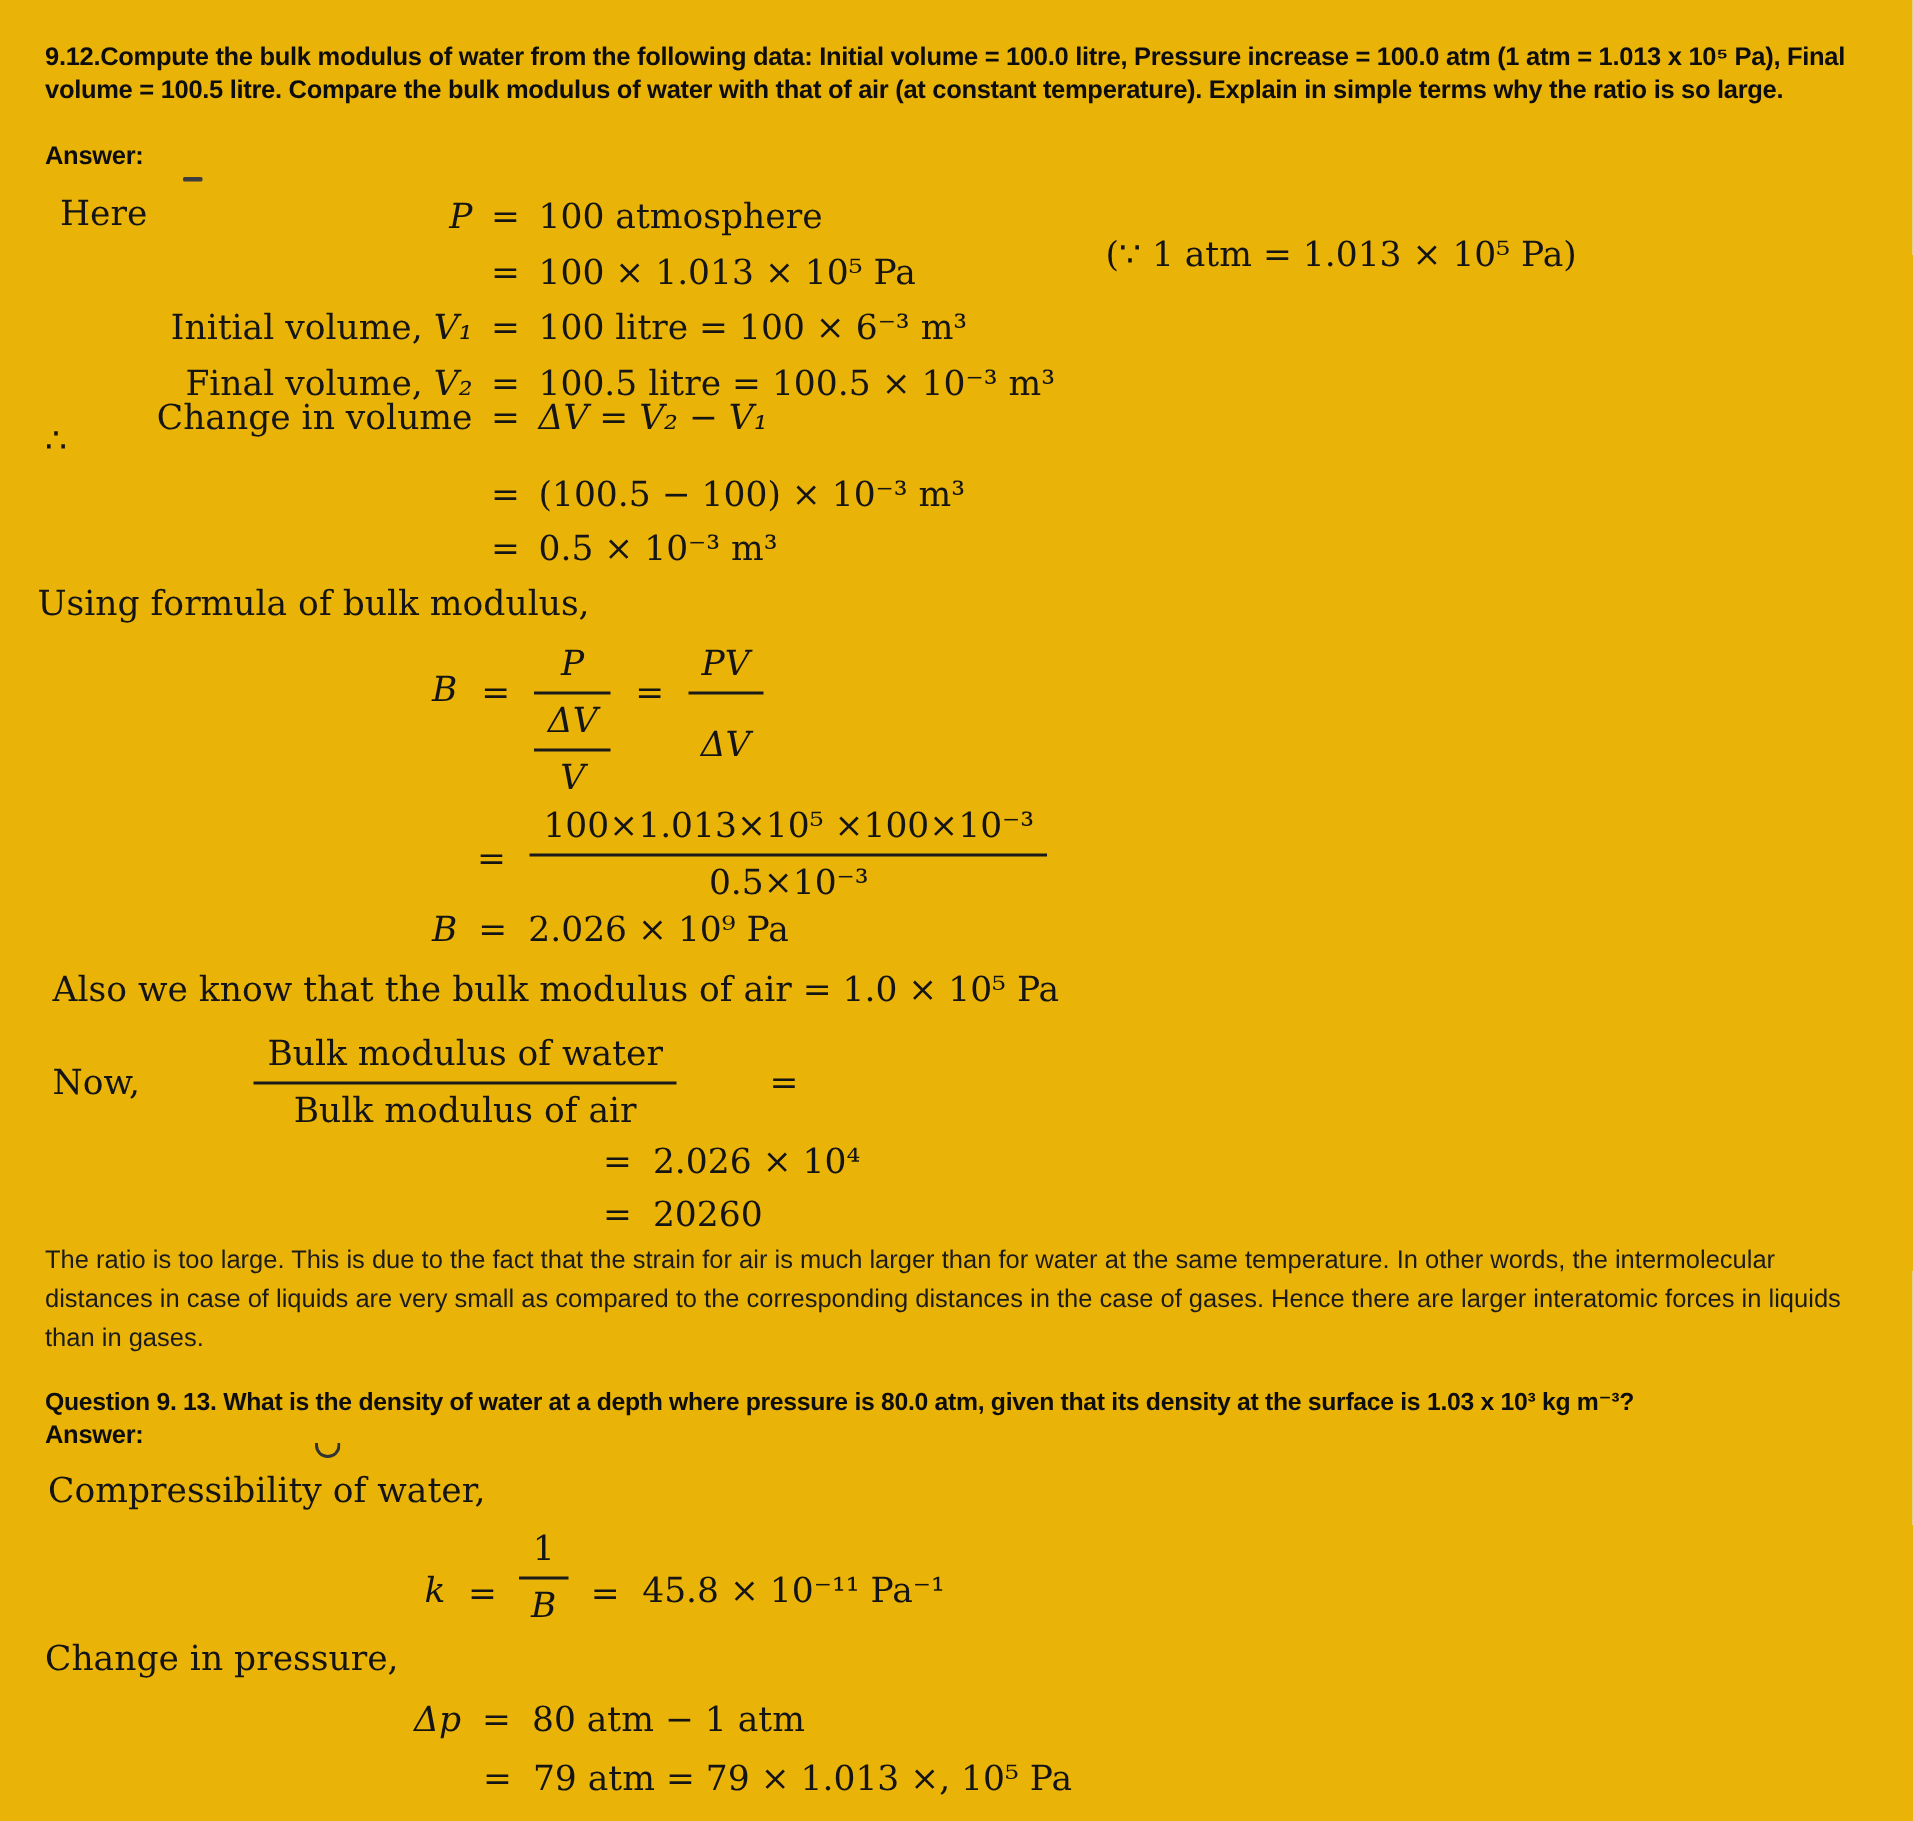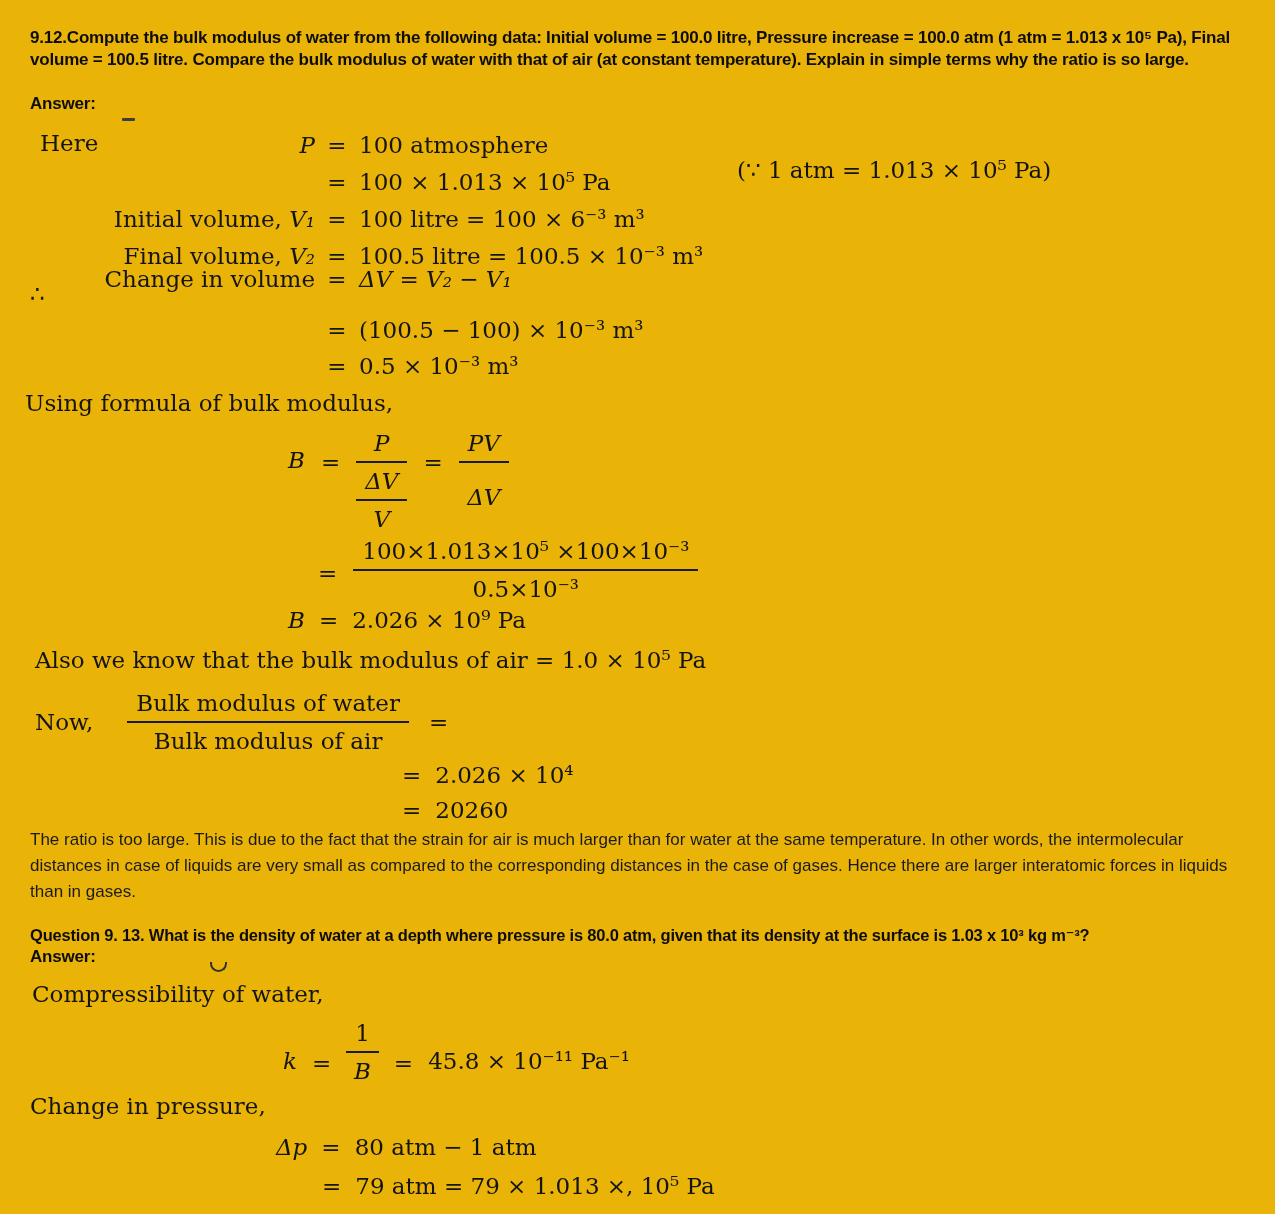--- a/index.html
+++ b/index.html
@@ -40,21 +40,21 @@
     position:absolute;
     left:0;
     display:flex;
     font-family:"DejaVu Serif","Liberation Serif",serif;
     font-size:23px;
     line-height:30px;
   }
   .cell-lhs{width:315px;text-align:right;white-space:nowrap;}
   .cell-eq{width:44px;text-align:center;}
   .cell-rhs{white-space:nowrap;}
-  .flexrow{position:absolute;display:flex;}
+  .flexrow{position:absolute;display:flex;gap:42px;}
   .gap14{gap:14px;}
   .gap16{gap:16px;}
   .frac{display:inline-flex;flex-direction:column;align-items:center;vertical-align:middle;}
   .fnum{
     align-self:stretch;
     text-align:center;
     border-bottom:2.4px solid #1a1a1a;
     padding:0 9px 3px 9px;
     white-space:nowrap;
   }

